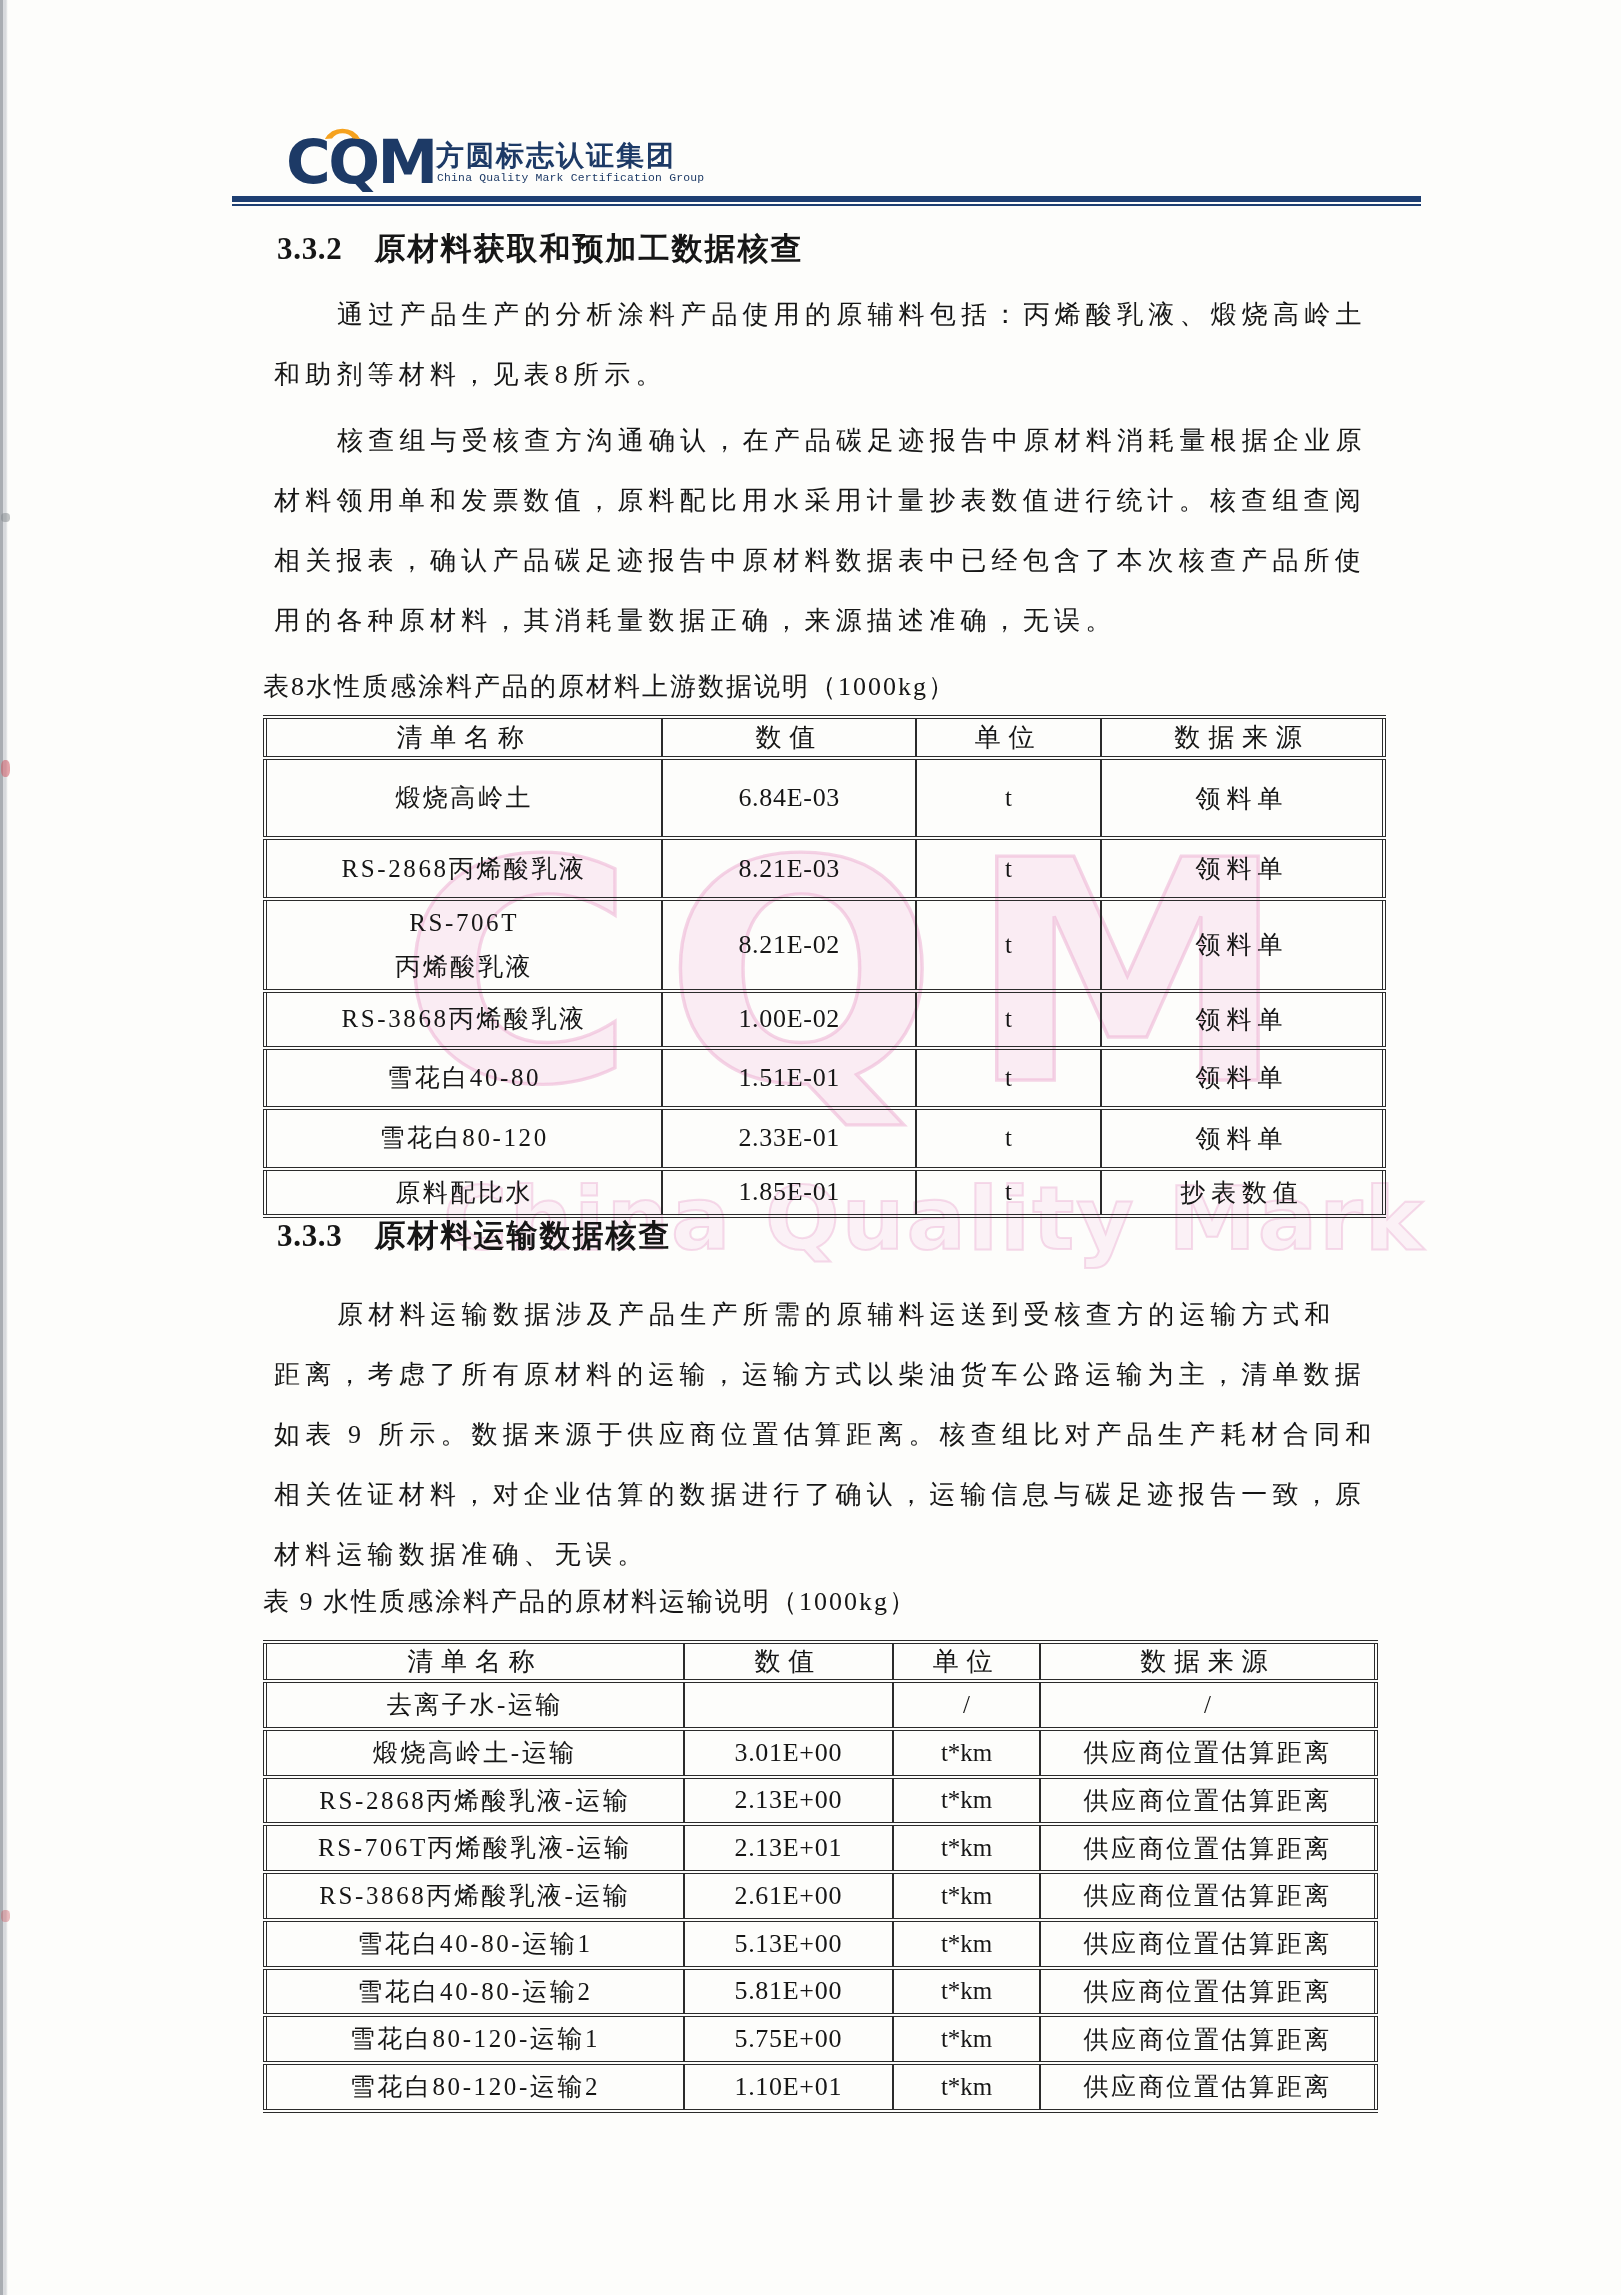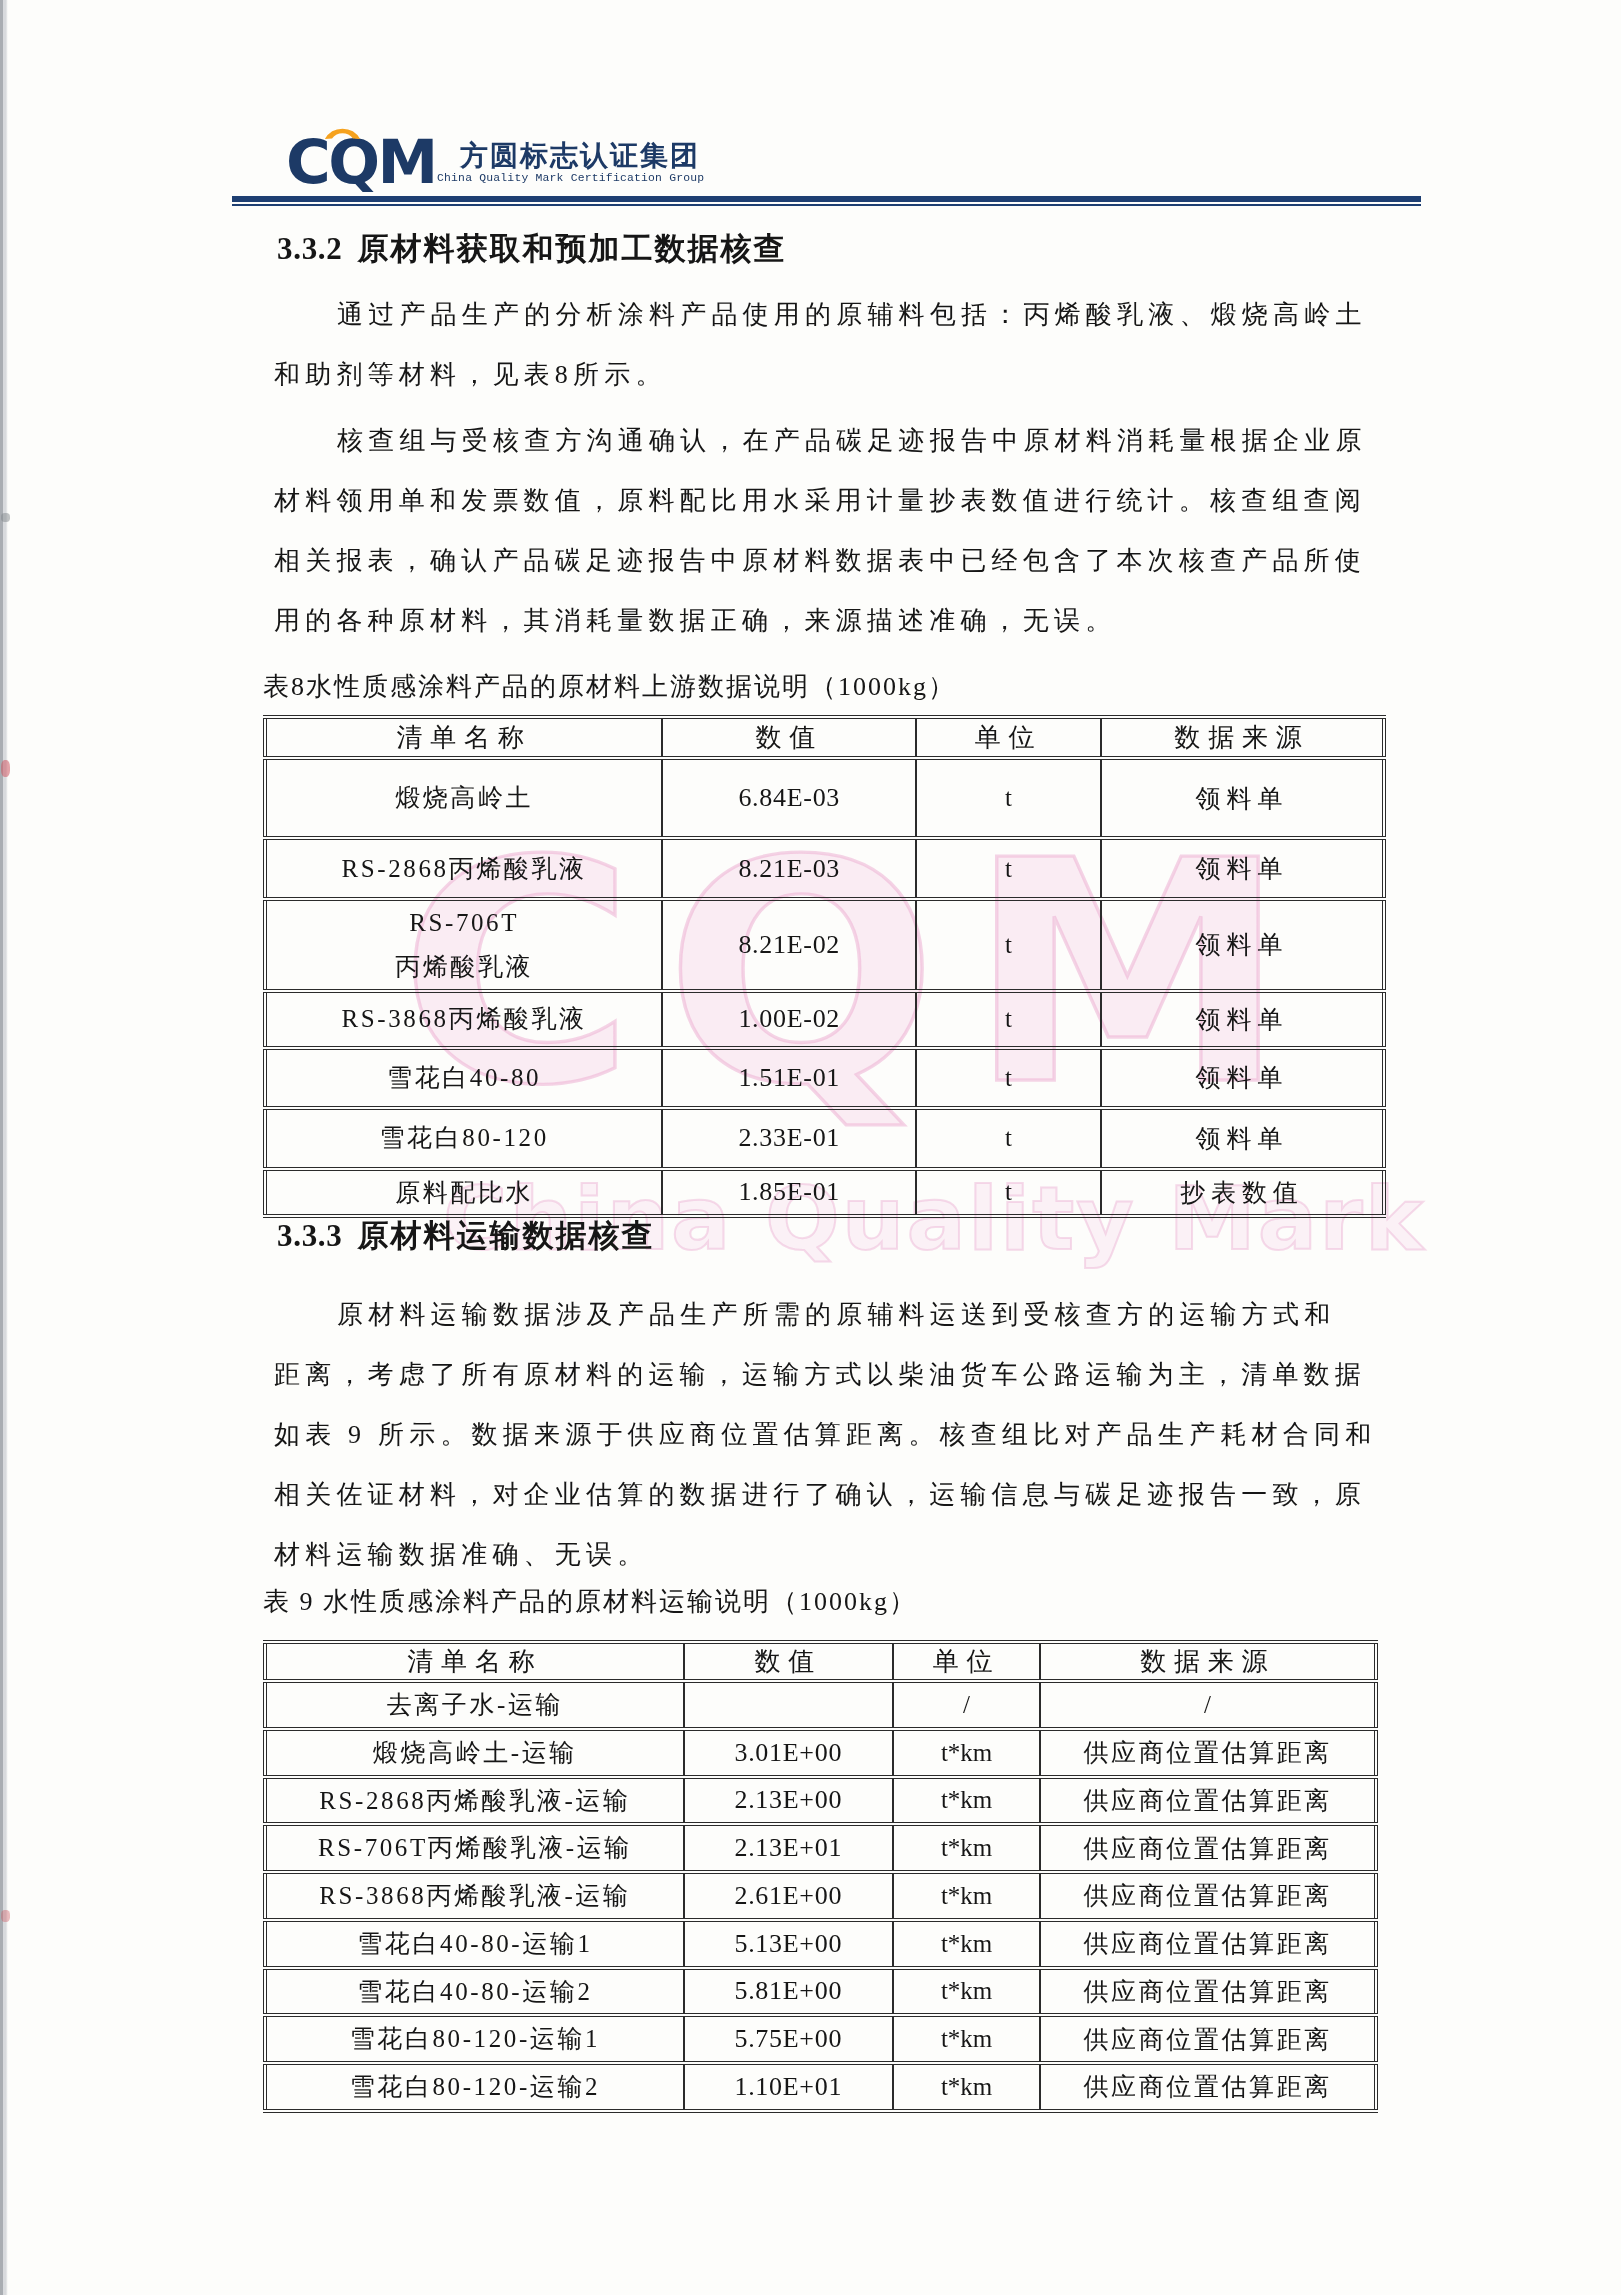--- a/index.html
+++ b/index.html
@@ -15,21 +15,21 @@
       font-weight:800;font-size:61px;line-height:56px;letter-spacing:-2.6px;z-index:2;}
   .crown{left:324px;top:124px;z-index:2;}
   .logo-cn{left:436px;top:141px;font-family:"DejaVu Sans","Liberation Sans",sans-serif;
       font-weight:700;font-size:28px;line-height:30px;letter-spacing:2px;z-index:2;}
   .logo-en{left:437px;top:172px;font-family:Liberation Mono, monospace;
       font-size:11.4px;line-height:13px;letter-spacing:0.2px;font-weight:500;z-index:2;}
   .rule-thick{left:232px;top:196px;width:1189px;height:5.9px;z-index:2;}
   .rule-thin{left:232px;top:204px;width:1189px;height:2px;z-index:2;}
   
   .h2{font-size:31px;font-weight:bold;letter-spacing:2px;line-height:37px;z-index:2;white-space:nowrap;}
-  .h2 .num{margin-right:15px;letter-spacing:0.7px;}
+  .h2 .num{margin-right:32px;letter-spacing:0.7px;}
   .para{left:274px;width:1110px;font-size:26px;line-height:60px;letter-spacing:5.2px;
         white-space:pre-line;text-indent:63px;z-index:2;}
   .caption{text-align:left;font-size:26px;letter-spacing:2px;line-height:31px;z-index:2;}
   
   .doc-table{position:absolute;border-collapse:collapse;table-layout:fixed;z-index:2;
       font-size:25px;background:transparent;}
   .doc-table td{border-left:2px solid #2b2b2b;border-right:2px solid #2b2b2b;
       border-top:4.6px double #2b2b2b;border-bottom:4.6px double #2b2b2b;
       text-align:center;vertical-align:middle;padding:0 3.9px;overflow:hidden;}
   .doc-table{border:4.6px double #2b2b2b;}
@@ -60,21 +60,21 @@
 
   <div class="abs wm wm-big">CQM</div>
   <div class="abs wm wm-text">China Quality Mark</div>
 
   <div class="abs logo-acronym" style="color:#1d3a66;">CQM</div>
   <div class="abs crown">
     <svg width="37" height="15.7" viewBox="0 0 56 24">
         <path d="M1 23 A 31 31 0 0 1 55 23 L 44 22 A 20 20 0 0 0 12 22 Z" fill="#f6a21e"></path>
       </svg>
   </div>
-  <div class="abs logo-cn" style="color:#1d3a66;margin-left:24px;">方圆标志认证集团</div>
+  <div class="abs logo-cn" style="color:#1d3a66;">方圆标志认证集团</div>
   <div class="abs logo-en" style="color:#1d3a66;">China Quality Mark Certification Group</div>
   <div class="abs rule-thick" style="background:#1e3f72;"></div>
   <div class="abs rule-thin" style="background:#1e3f72;"></div>
 
   <div class="abs h2" style="left:277px;top:230px;">
     <span class="num">3.3.2</span><span>原材料获取和预加工数据核查</span>
   </div>
   <div class="abs para" style="top:285px;">通过产品生产的分析涂料产品使用的原辅料包括：丙烯酸乳液、煅烧高岭土
 和助剂等材料，见表8所示。</div>
   <div class="abs para" style="top:411px;">核查组与受核查方沟通确认，在产品碳足迹报告中原材料消耗量根据企业原

